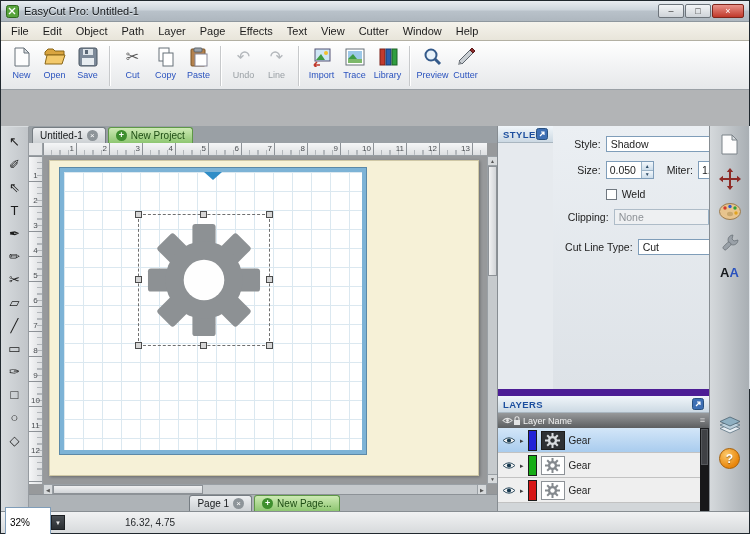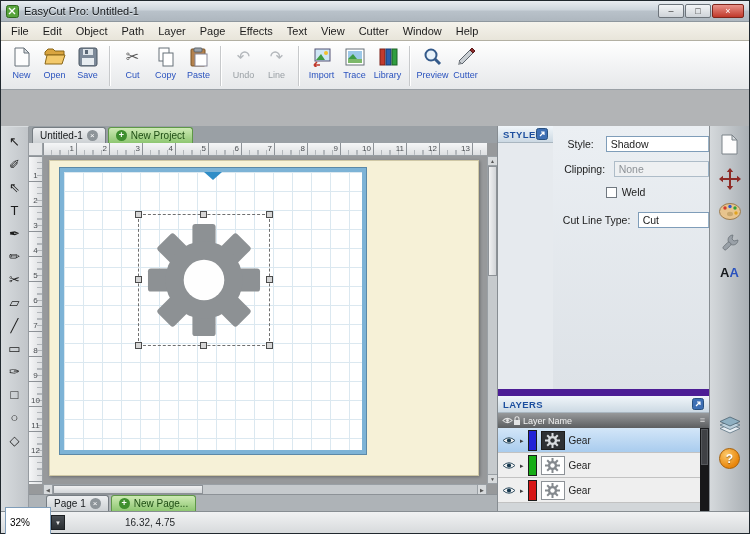--- a/index.html
+++ b/index.html
@@ -98,33 +98,33 @@
   .hscroll{position:absolute;left:14px;right:10px;bottom:0;height:10px;background:#c6cacd;border-top:1px solid #9aa0a5;display:flex;z-index:2;}
   .vscroll{position:absolute;right:0;top:13px;bottom:10px;width:10px;background:#c6cacd;border-left:1px solid #9aa0a5;display:flex;flex-direction:column;z-index:2;}
   .sc-btn{flex:0 0 10px;background:#d7dadc;display:flex;align-items:center;justify-content:center;font-size:5px;color:#555;}
   .hscroll .sc-btn{border-right:1px solid #9aa0a5;border-left:1px solid #9aa0a5;}
   .vscroll .sc-btn{border-bottom:1px solid #9aa0a5;border-top:1px solid #9aa0a5;}
   .hs-thumb{width:150px;background:linear-gradient(#f0f1f2,#d2d5d8);border:1px solid #8d9297;}
   .hs-space{flex:1;}
   .vs-thumb{height:110px;background:linear-gradient(to right,#f0f1f2,#d2d5d8);border:1px solid #8d9297;}
   .vs-space{flex:1;}
 
-  .page-tabstrip{height:17px;flex:0 0 17px;background:#aeb3b7;display:flex;align-items:flex-end;padding-left:17px;gap:2px;border-top:1px solid #8d9297;}
+  .page-tabstrip{height:17px;flex:0 0 17px;background:#aeb3b7;display:flex;align-items:flex-end;padding-left:3px;gap:2px;border-top:1px solid #8d9297;justify-content:center;}
 
   
   .right-col{width:212px;flex:0 0 212px;display:flex;flex-direction:column;border-left:1px solid #878d92;background:#e6eaee;}
   .panel-header{height:17px;flex:0 0 17px;display:flex;align-items:center;padding:0 5px;
     background:linear-gradient(#f1f6fa,#ccd9e3);border-bottom:1px solid #a9b6c0;}
   .panel-title{font-size:9.5px;font-weight:bold;color:#1d4f9e;letter-spacing:.4px;}
   .panel-hicon{margin-left:auto;display:flex;}
   .style-panel{flex:1;display:flex;min-height:0;}
   .style-body{flex:1;padding:10px 8px 0;display:flex;flex-direction:column;gap:9px;font-size:10.5px;color:#1c1c1c;
     background:linear-gradient(#ebeff3,#dde2e7);}
   .frow{display:flex;align-items:center;gap:5px;}
-  .flabel{text-align:center;white-space:nowrap;}
+  .flabel{text-align:right;white-space:nowrap;}
   .w40{width:40px;}.w48{width:48px;}.w72{width:72px;}
   .select{height:16px;background:#fff;border:1px solid #7f9db9;display:flex;align-items:center;overflow:hidden;}
   .select.grow{flex:1;}
   .select-val{flex:1;padding-left:4px;font-size:10.5px;color:#1c1c1c;}
   .select-arrow{width:15px;height:100%;background:linear-gradient(#f2f7fb,#cdddea);border-left:1px solid #9ab2c6;
     font-size:6px;color:#2c4a66;display:flex;align-items:center;justify-content:center;}
   .select.disabled{background:#eef0f2;border-color:#aebcc8;}
   .select.disabled .select-val{color:#8d9297;}
   .select.disabled .select-arrow{color:#9aa6b0;background:linear-gradient(#f0f3f6,#dde4ea);}
   .select.w110{width:110px;}
@@ -523,29 +523,47 @@
           </div>
           <div class="style-body">
             <div class="frow">
               <span class="flabel w40">Style:</span>
               <div class="select grow">
                 <span class="select-val">Shadow</span>
                 <span class="select-arrow">▼</span>
               </div>
             </div>
             <div class="frow">
+              <span class="flabel w40">Size:</span>
+              <div class="spin">
+                <span class="spin-val">0.050</span>
+                <span class="spin-btns">
+                  <span class="spin-up">▲</span>
+                  <span class="spin-dn">▼</span>
+                </span>
+              </div>
+              <span class="flabel" style="margin-left:8px;">Miter:</span>
+              <div class="spin">
+                <span class="spin-val">1.000</span>
+                <span class="spin-btns">
+                  <span class="spin-up">▲</span>
+                  <span class="spin-dn">▼</span>
+                </span>
+              </div>
+            </div>
+            <div class="frow weld-row">
+              <span class="checkbox"></span>
+              <span>Weld</span>
+            </div>
+            <div class="frow">
               <span class="flabel w48">Clipping:</span>
               <div class="select disabled w110">
                 <span class="select-val">None</span>
                 <span class="select-arrow">▼</span>
               </div>
-            </div>
-            <div class="frow weld-row">
-              <span class="checkbox"></span>
-              <span>Weld</span>
             </div>
             <div class="frow" style="margin-top:5px;">
               <span class="flabel w72">Cut Line Type:</span>
               <div class="select grow">
                 <span class="select-val">Cut</span>
                 <span class="select-arrow">▼</span>
               </div>
             </div>
           </div>
         </div>

